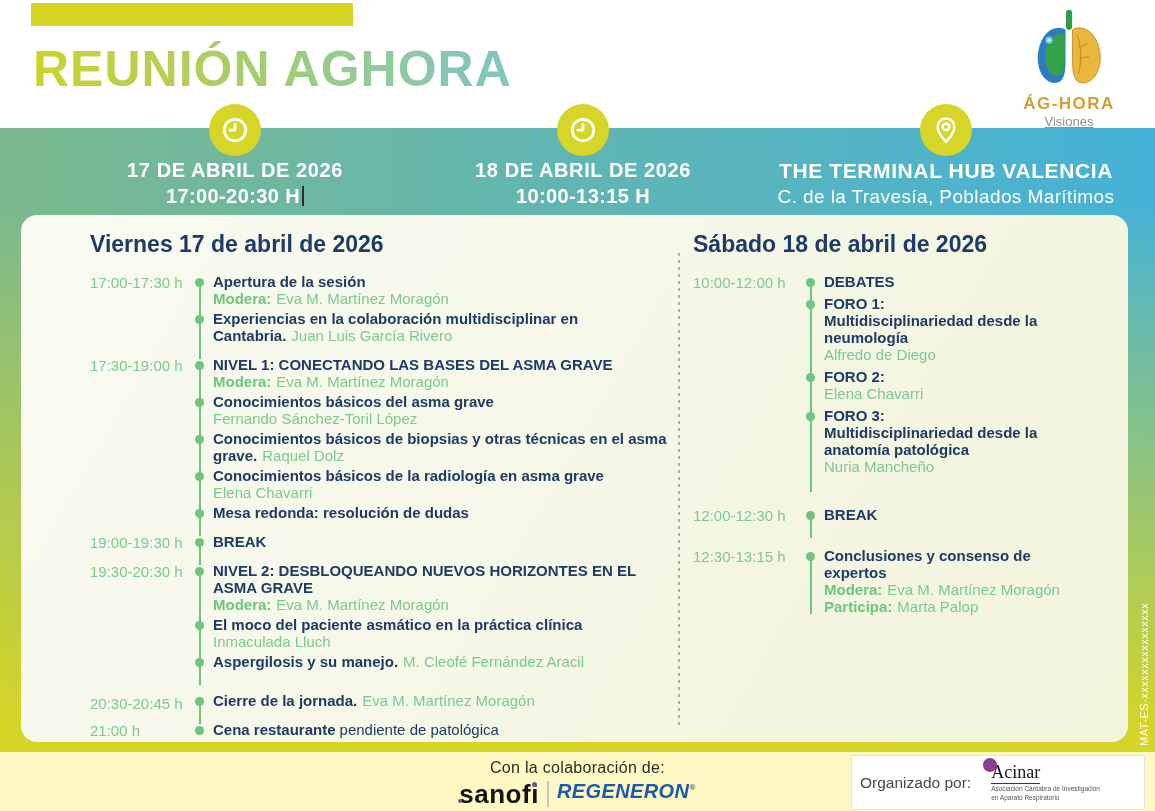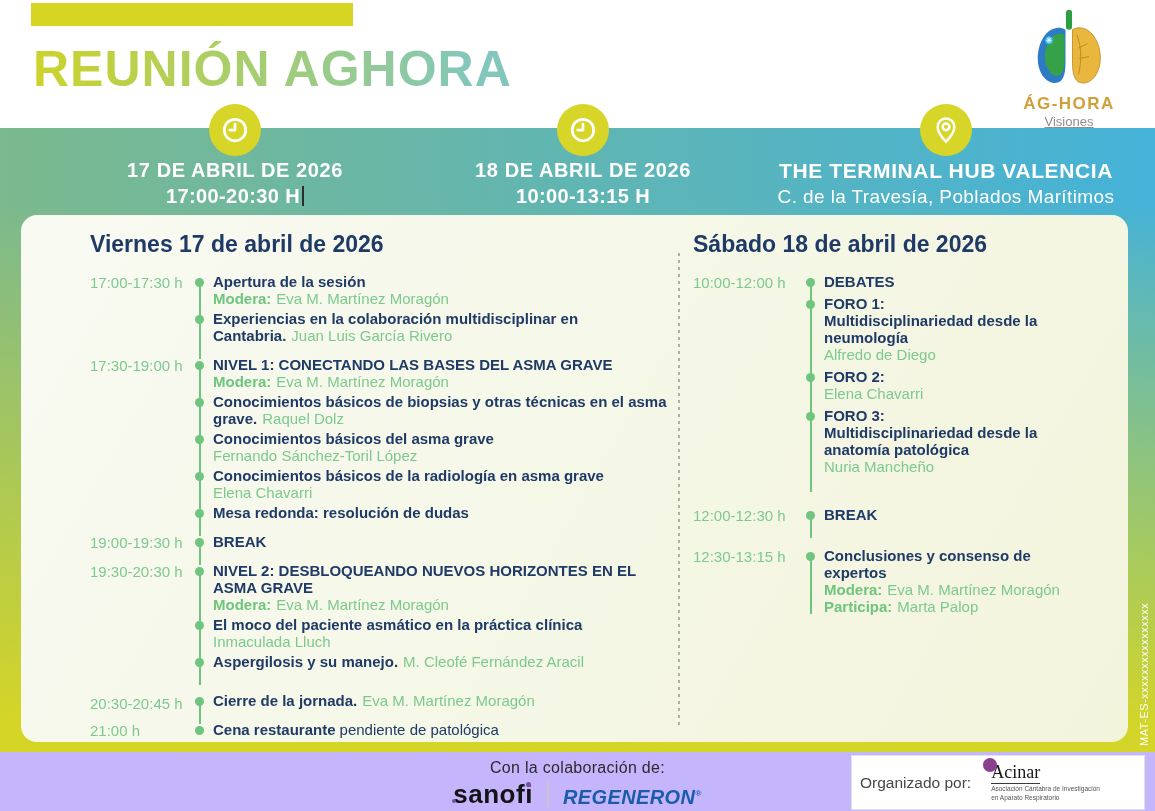--- a/index.html
+++ b/index.html
@@ -64,24 +64,24 @@
   .gap-lg{margin-top:19px;align-items:flex-end;}
   .sat-gap1{margin-top:26px;}
   .sat-gap2{margin-top:21px;}
   .foro{margin-bottom:5px;}
 
   
   .mat{position:absolute;right:5px;top:572px;height:174px;writing-mode:vertical-rl;transform:rotate(180deg);
        font-size:11px;color:#ffffff;letter-spacing:.5px;}
 
   
-  .footer{position:absolute;left:0;top:752px;width:1155px;height:59px;background:#c4b5fd;}
+  .footer{position:absolute;left:0;top:752px;width:1155px;height:59px;background:#fef9c3;}
   .collab{position:absolute;left:0;top:7px;width:1155px;text-align:center;}
   .collab-label{font-size:16px;color:#2b2b2b;letter-spacing:.3px;}
-  .logo-row{margin-top:4px;display:flex;justify-content:center;align-items:flex-end;gap:14px;}
+  .logo-row{margin-top:4px;display:flex;justify-content:center;align-items:flex-start;gap:8px;}
   .sanofi{position:relative;font-size:26px;font-weight:700;color:#141414;letter-spacing:.5px;line-height:1;}
   .sanofi-idot{position:absolute;right:2px;top:1px;width:5px;height:5px;border-radius:50%;background:#7a4fa0;}
   .sanofi-sdot{position:absolute;left:-1px;bottom:4px;width:4px;height:4px;border-radius:50%;background:#7a4fa0;}
   .pipe{width:2px;height:26px;background:#c7c7c7;}
   .regeneron{font-size:20px;font-style:italic;font-weight:800;color:#1b5caa;letter-spacing:.4px;line-height:1;}
   .regeneron sup{font-size:8px;font-style:normal;}
   .org-box{position:absolute;left:851px;top:3px;width:294px;height:55px;background:#fff;border:1px solid #e2e2e2;
            display:flex;align-items:center;padding:0 8px;gap:8px;box-sizing:border-box;}
   .org-label{font-size:15.5px;color:#474747;white-space:nowrap;}
   .acinar{position:relative;padding-left:12px;}
@@ -177,26 +177,26 @@
       <div class="block">
         <div class="time">17:30-19:00 h</div>
         <div class="items">
           <div class="item">
             <span class="dot"></span>
             <p><span class="t">NIVEL 1: CONECTANDO LAS BASES DEL ASMA GRAVE</span></p>
             <p><span class="glabel">Modera:</span><span class="gname">Eva M. Martínez Moragón</span></p>
           </div>
           <div class="item">
             <span class="dot"></span>
-            <p><span class="t">Conocimientos básicos de biopsias y otras técnicas en el asma grave.</span><span class="name-inline">Raquel Dolz</span></p>
-          </div>
-          <div class="item">
-            <span class="dot"></span>
             <p><span class="t">Conocimientos básicos del asma grave</span></p>
             <p class="speaker">Fernando Sánchez-Toril López</p>
+          </div>
+          <div class="item">
+            <span class="dot"></span>
+            <p><span class="t">Conocimientos básicos de biopsias y otras técnicas en el asma grave.</span><span class="name-inline">Raquel Dolz</span></p>
           </div>
           <div class="item">
             <span class="dot"></span>
             <p><span class="t">Conocimientos básicos de la radiología en asma grave</span></p>
             <p class="speaker">Elena Chavarri</p>
           </div>
           <div class="item">
             <span class="dot"></span>
             <p><span class="t">Mesa redonda: resolución de dudas</span></p>
           </div>

